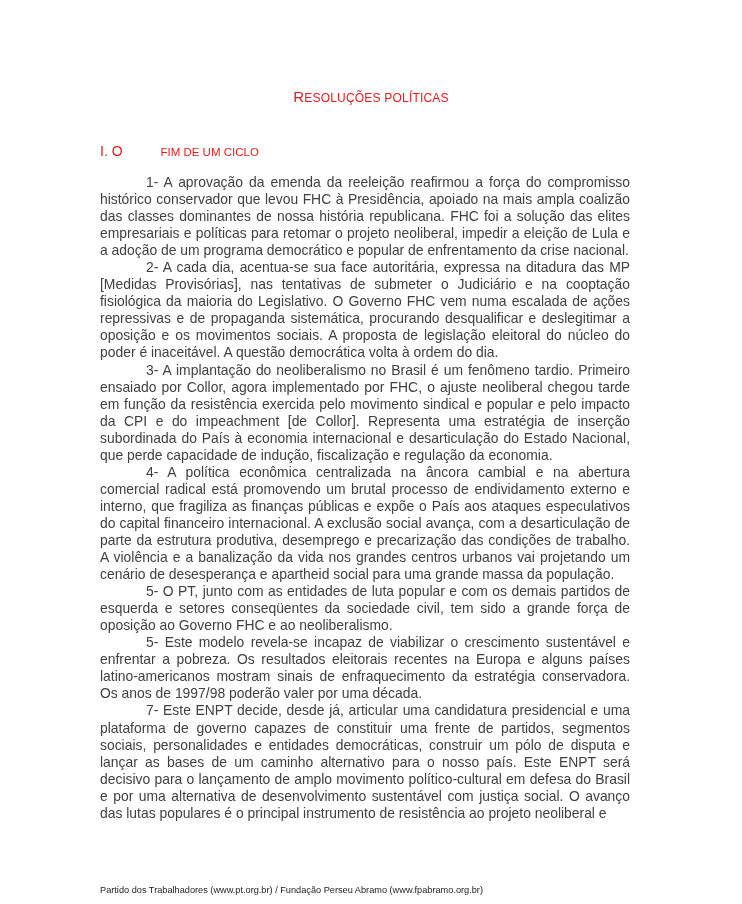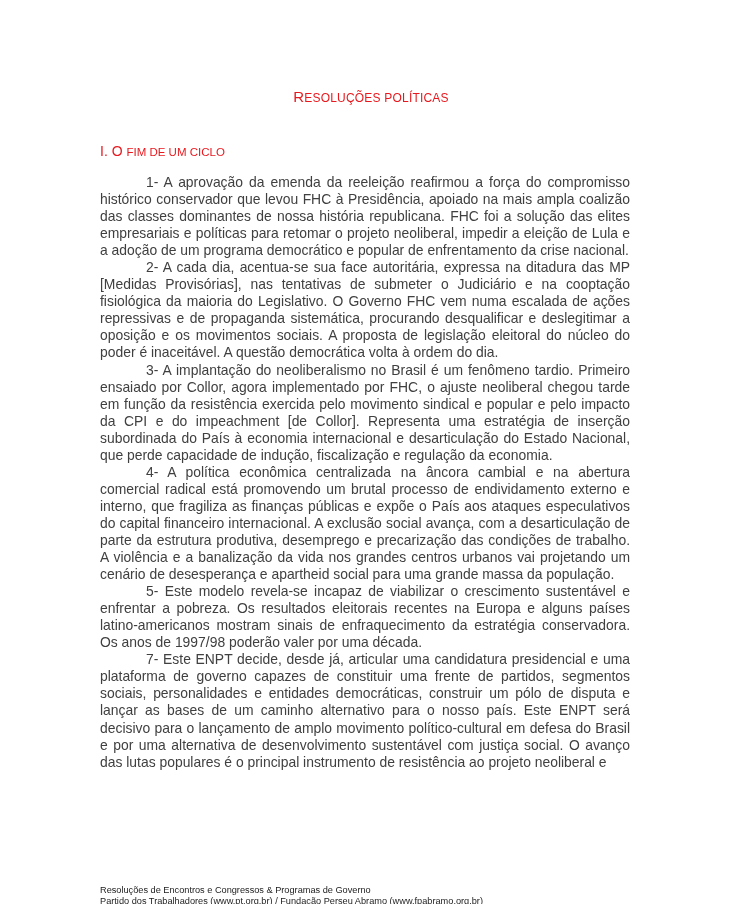--- a/index.html
+++ b/index.html
@@ -35,21 +35,21 @@
     }
     .title .cap { font-size: 15px; }
     .title .sc { font-size: 12px; }
     .section-heading {
       position: absolute;
       top: 143px;
       left: 100px;
       font-size: 14px;
       color: #e8191e;
     }
-    .section-heading .sc { font-size: 11.5px; }
+    .section-heading .sc { font-size: 11.5px; margin-left: 34px; }
     .body-text {
       position: absolute;
       top: 174px;
       left: 100px;
       width: 530px;
       font-size: 13.9px;
       line-height: 17.05px;
       text-align: justify;
       color: #404040;
     }
@@ -74,22 +74,22 @@
 
   <div class="title"><span class="cap">R</span><span class="sc">ESOLUÇÕES POLÍTICAS</span></div>
 
   <div class="section-heading"><span>I. O</span> <span class="sc">FIM DE UM CICLO</span></div>
 
   <div class="body-text">
     <p>1- A aprovação da emenda da reeleição reafirmou a força do compromisso histórico conservador que levou FHC à Presidência, apoiado na mais ampla coalizão das classes dominantes de nossa história republicana. FHC foi a solução das elites empresariais e políticas para retomar o projeto neoliberal, impedir a eleição de Lula e a adoção de um programa democrático e popular de enfrentamento da crise nacional.</p>
     <p>2- A cada dia, acentua-se sua face autoritária, expressa na ditadura das MP [Medidas Provisórias], nas tentativas de submeter o Judiciário e na cooptação fisiológica da maioria do Legislativo. O Governo FHC vem numa escalada de ações repressivas e de propaganda sistemática, procurando desqualificar e deslegitimar a oposição e os movimentos sociais. A proposta de legislação eleitoral do núcleo do poder é inaceitável. A questão democrática volta à ordem do dia.</p>
     <p>3- A implantação do neoliberalismo no Brasil é um fenômeno tardio. Primeiro ensaiado por Collor, agora implementado por FHC, o ajuste neoliberal chegou tarde em função da resistência exercida pelo movimento sindical e popular e pelo impacto da CPI e do impeachment [de Collor]. Representa uma estratégia de inserção subordinada do País à economia internacional e desarticulação do Estado Nacional, que perde capacidade de indução, fiscalização e regulação da economia.</p>
     <p>4- A política econômica centralizada na âncora cambial e na abertura comercial radical está promovendo um brutal processo de endividamento externo e interno, que fragiliza as finanças públicas e expõe o País aos ataques especulativos do capital financeiro internacional. A exclusão social avança, com a desarticulação de parte da estrutura produtiva, desemprego e precarização das condições de trabalho. A violência e a banalização da vida nos grandes centros urbanos vai projetando um cenário de desesperança e apartheid social para uma grande massa da população.</p>
+    <p>5- O PT, junto com as entidades de luta popular e com os demais partidos de esquerda e setores conseqüentes da sociedade civil, tem sido a grande força de oposição ao Governo FHC e ao neoliberalismo.</p>
     <p>5- Este modelo revela-se incapaz de viabilizar o crescimento sustentável e enfrentar a pobreza. Os resultados eleitorais recentes na Europa e alguns países latino-americanos mostram sinais de enfraquecimento da estratégia conservadora. Os anos de 1997/98 poderão valer por uma década.</p>
     <p>7- Este ENPT decide, desde já, articular uma candidatura presidencial e uma plataforma de governo capazes de constituir uma frente de partidos, segmentos sociais, personalidades e entidades democráticas, construir um pólo de disputa e lançar as bases de um caminho alternativo para o nosso país. Este ENPT será decisivo para o lançamento de amplo movimento político-cultural em defesa do Brasil e por uma alternativa de desenvolvimento sustentável com justiça social. O avanço das lutas populares é o principal instrumento de resistência ao projeto neoliberal e</p>
   </div>
 
   <div class="footer">
-    <div>Resoluções de Encontros e Congressos &amp; Programas de Governo</div>
     <div>Partido dos Trabalhadores (www.pt.org.br) / Fundação Perseu Abramo (www.fpabramo.org.br)</div>
   </div>
 
 </div>
 
 </body></html>

